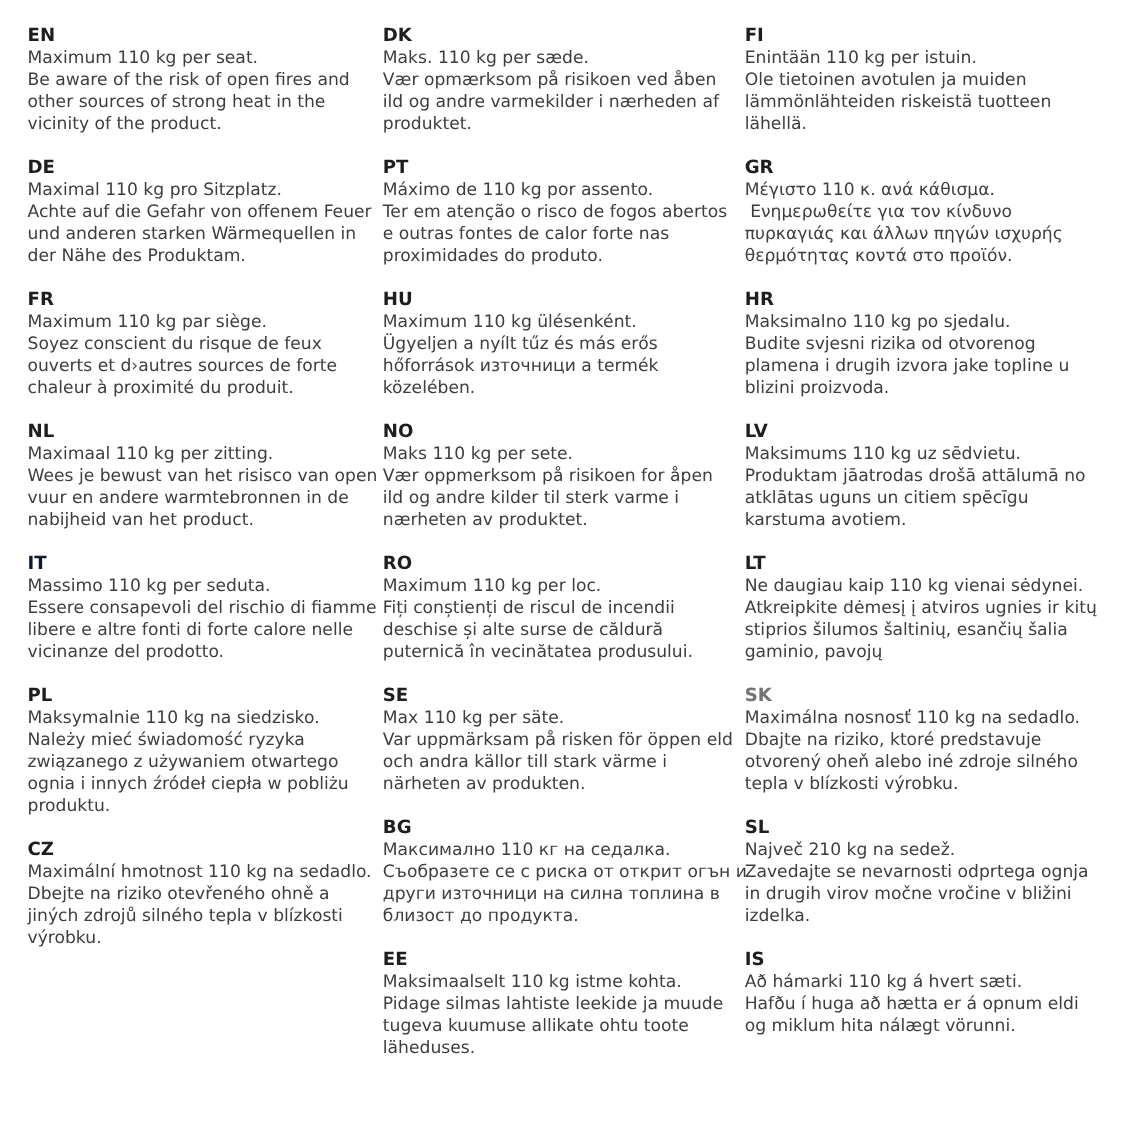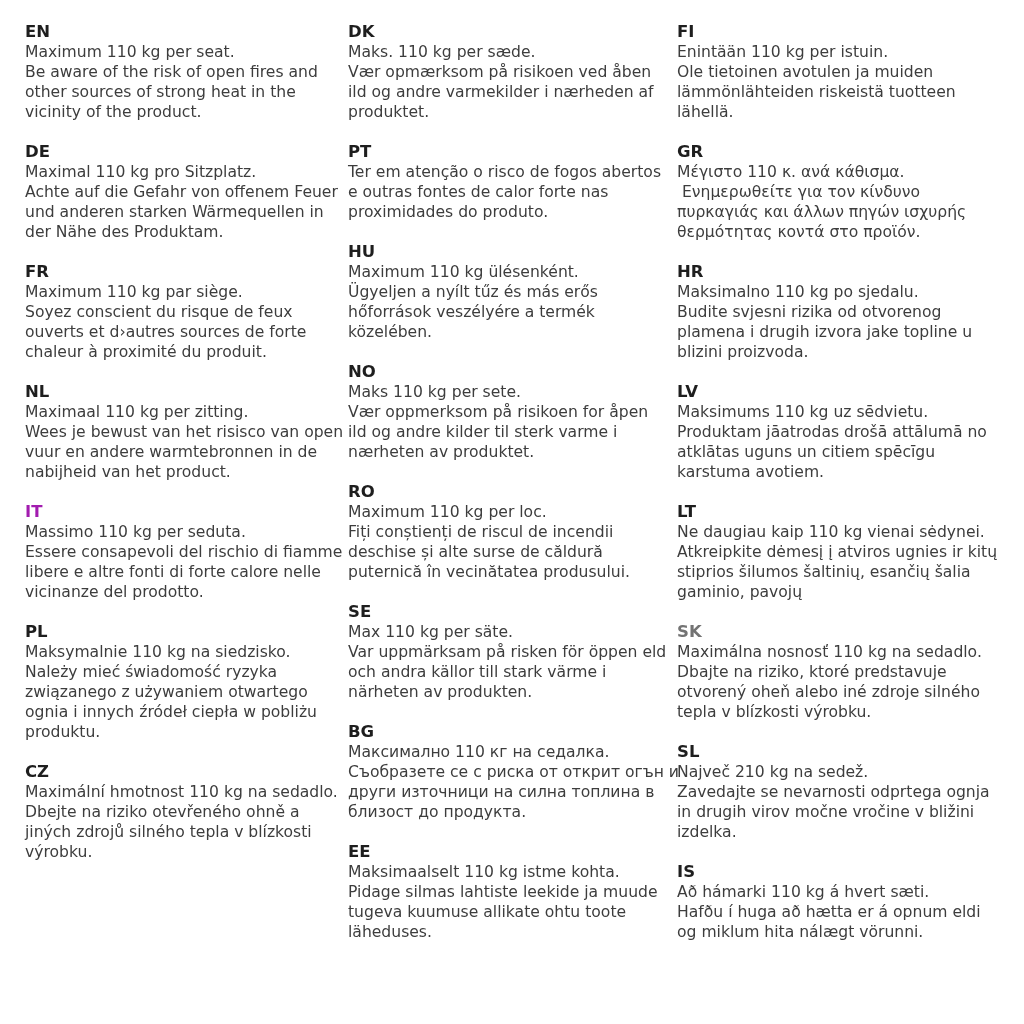--- a/index.html
+++ b/index.html
@@ -68,21 +68,21 @@
         <div class="line">chaleur à proximité du produit.</div>
       </div>
       <div class="section">
         <div class="lang" style="color: rgb(30, 30, 30);">NL</div>
         <div class="line">Maximaal 110 kg per zitting.</div>
         <div class="line">Wees je bewust van het risisco van open</div>
         <div class="line">vuur en andere warmtebronnen in de</div>
         <div class="line">nabijheid van het product.</div>
       </div>
       <div class="section">
-        <div class="lang" style="color: #a21caf;">IT</div>
+        <div class="lang" style="color: #0f172a;">IT</div>
         <div class="line">Massimo 110 kg per seduta.</div>
         <div class="line">Essere consapevoli del rischio di fiamme</div>
         <div class="line">libere e altre fonti di forte calore nelle</div>
         <div class="line">vicinanze del prodotto.</div>
       </div>
       <div class="section">
         <div class="lang" style="color: rgb(30, 30, 30);">PL</div>
         <div class="line">Maksymalnie 110 kg na siedzisko.</div>
         <div class="line">Należy mieć świadomość ryzyka</div>
         <div class="line">związanego z używaniem otwartego</div>
@@ -100,29 +100,30 @@
     <div class="col">
       <div class="section">
         <div class="lang" style="color: rgb(30, 30, 30);">DK</div>
         <div class="line">Maks. 110 kg per sæde.</div>
         <div class="line">Vær opmærksom på risikoen ved åben</div>
         <div class="line">ild og andre varmekilder i nærheden af</div>
         <div class="line">produktet.</div>
       </div>
       <div class="section">
         <div class="lang" style="color: rgb(30, 30, 30);">PT</div>
+        <div class="line">Máximo de 110 kg por assento.</div>
         <div class="line">Ter em atenção o risco de fogos abertos</div>
         <div class="line">e outras fontes de calor forte nas</div>
         <div class="line">proximidades do produto.</div>
       </div>
       <div class="section">
         <div class="lang" style="color: rgb(30, 30, 30);">HU</div>
         <div class="line">Maximum 110 kg ülésenként.</div>
         <div class="line">Ügyeljen a nyílt tűz és más erős</div>
-        <div class="line">hőforrások veszélyére a termék</div>
+        <div class="line">hőforrások източници a termék</div>
         <div class="line">közelében.</div>
       </div>
       <div class="section">
         <div class="lang" style="color: rgb(30, 30, 30);">NO</div>
         <div class="line">Maks 110 kg per sete.</div>
         <div class="line">Vær oppmerksom på risikoen for åpen</div>
         <div class="line">ild og andre kilder til sterk varme i</div>
         <div class="line">nærheten av produktet.</div>
       </div>
       <div class="section">

